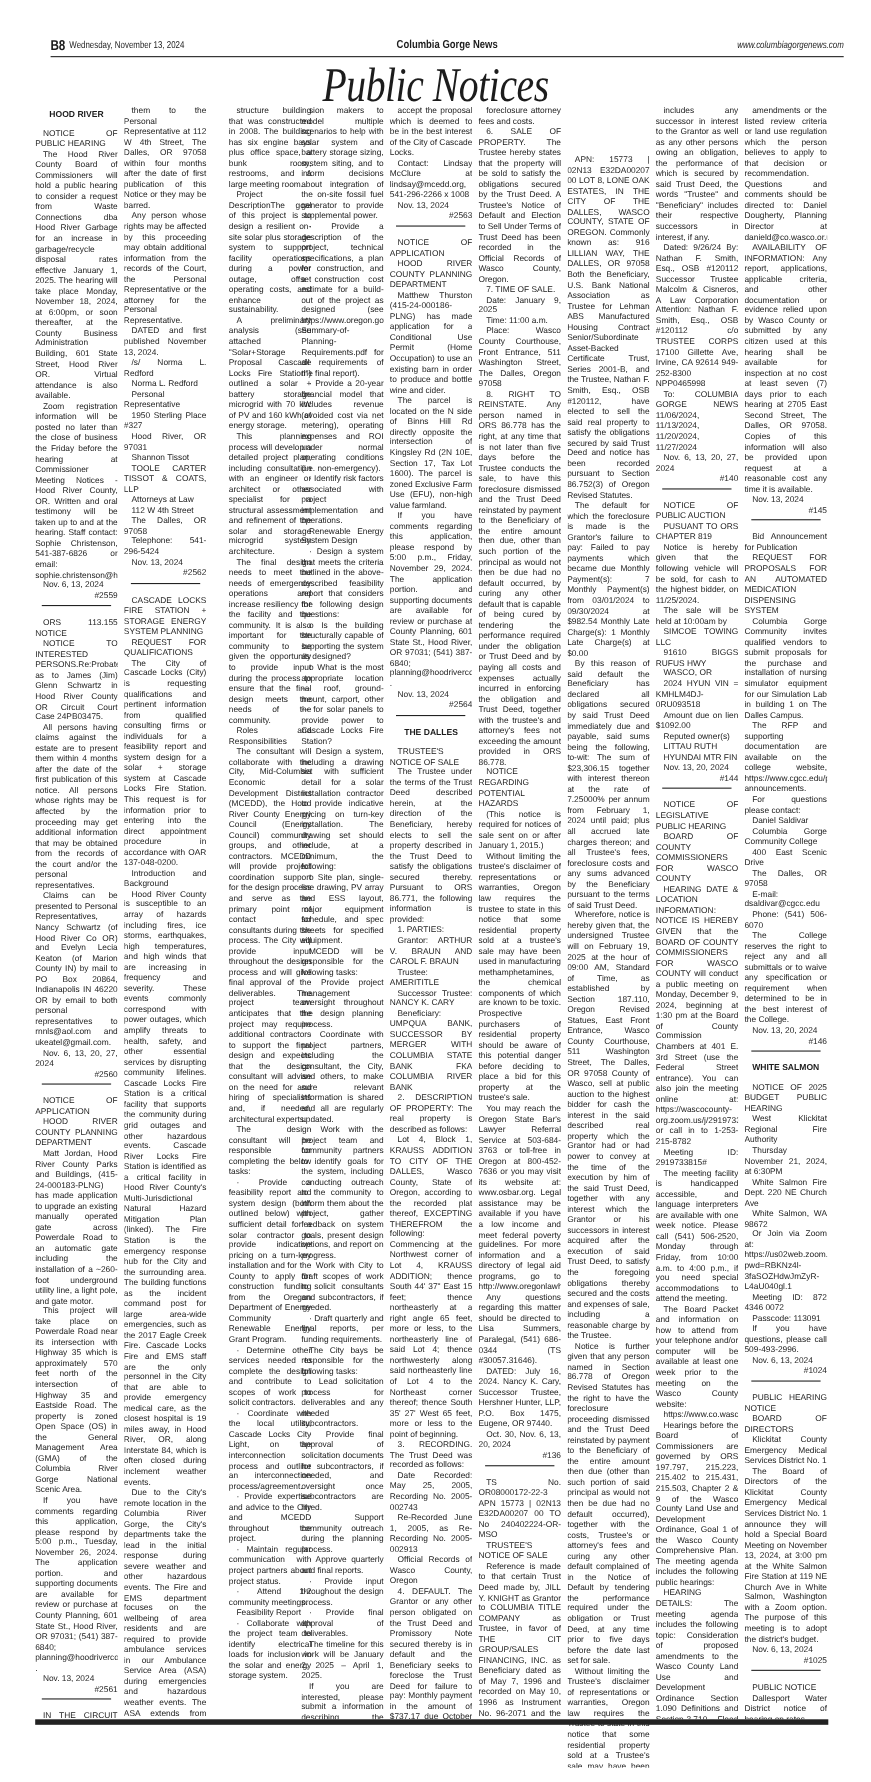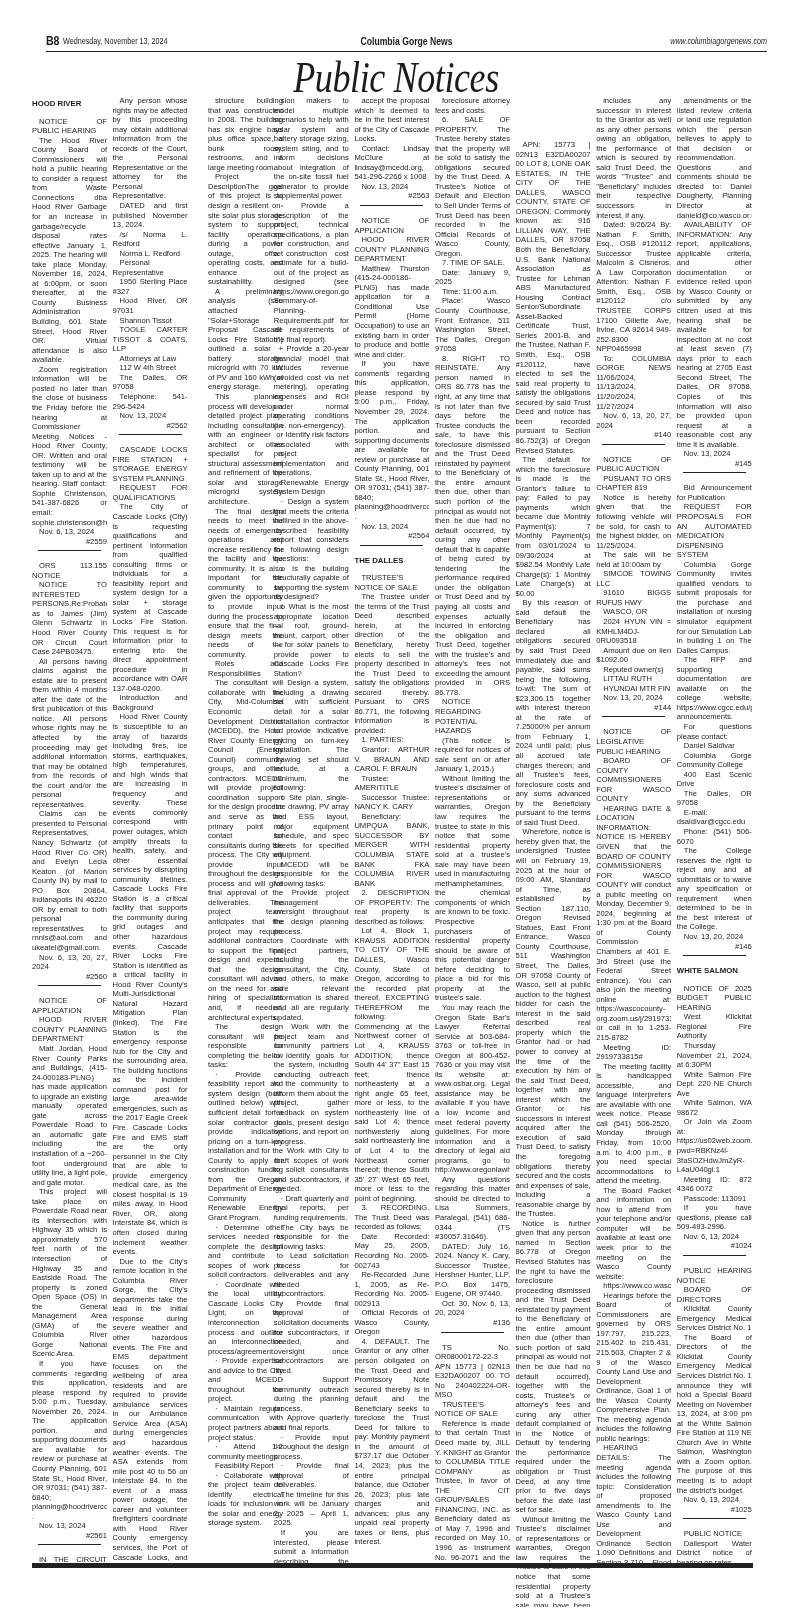--- a/index.html
+++ b/index.html
@@ -14,21 +14,21 @@
                 font-size:10.5px; transform:scaleX(0.82); }
   .site-url { position:absolute; right:0; top:6px; font-size:9px; font-style:italic;
               transform:scaleX(0.8); transform-origin:right; }
   .section-title { position:absolute; left:0; right:0; top:53px; text-align:center;
                    font-family:"Liberation Serif", serif; font-style:italic; font-size:44px;
                    letter-spacing:-0.5px; transform:scaleX(0.82); line-height:50px; }
   .columns { position:absolute; left:32px; top:96px; width:721px; height:1467px; }
   .col { position:absolute; top:0; width:75px; height:1467px; overflow:hidden;
          font-size:7.6px; line-height:9.55px; text-align:justify; hyphens:auto; }
   .col p { margin:0; text-indent:7px; }
-  .col .region { font-weight:bold; text-indent:0; font-size:7.8px; margin:3px 0 8px; }
+  .col .region { font-weight:bold; text-align:center; text-indent:0; font-size:7.8px; margin:3px 0 8px; }
   .col .num { text-align:right; text-indent:0; }
   .col .rule { border-top:1.3px solid #222; margin:4px 6px 10px; }
   .footer-bar { position:absolute; left:32px; top:1563px; width:721px; height:5px; background:#222; }
 </style>
 </head>
 <body>
 
 <div class="masthead">
   <span class="page-num">B8</span>
   <span class="pub-date">Wednesday, November 13, 2024</span>
@@ -58,20 +58,21 @@
       <p>HOOD RIVER COUNTY PLANNING DEPARTMENT</p>
       <p>Matt Jordan, Hood River County Parks and Buildings, (415-24-000183-PLNG) has made application to upgrade an existing manually operated gate across Powerdale Road to an automatic gate including the installation of a ~260-foot underground utility line, a light pole, and gate motor.</p>
       <p>This project will take place on Powerdale Road near its intersection with Highway 35 which is approximately 570 feet north of the intersection of Highway 35 and Eastside Road. The property is zoned Open Space (OS) in the General Management Area (GMA) of the Columbia River Gorge National Scenic Area.</p>
       <p>If you have comments regarding this application, please respond by 5:00 p.m., Tuesday, November 26, 2024. The application portion. and supporting documents are available for review or purchase at County Planning, 601 State St., Hood River, OR 97031; (541) 387-6840; planning@hoodrivercounty.gov .</p>
       <p>Nov. 13, 2024</p>
       <p class="num">#2561</p>
       <div class="rule"></div>
       <p>IN THE CIRCUIT COURT OF THE STATE OF OREGON FOR HOOD RIVER COUNTY</p>
     </div>
     <div class="col" style="left: 80.6px;">
+      <p>them to the Personal Representative at 112 W 4th Street, The Dalles, OR 97058 within four months after the date of first publication of this Notice or they may be barred.</p>
       <p>Any person whose rights may be affected by this proceeding may obtain additional information from the records of the Court, the Personal Representative or the attorney for the Personal Representative.</p>
       <p>DATED and first published November 13, 2024.</p>
       <p>/s/ Norma L. Redford</p>
       <p>Norma L. Redford</p>
       <p>Personal Representative</p>
       <p>1950 Sterling Place #327</p>
       <p>Hood River, OR 97031</p>
       <p>Shannon Tissot</p>
       <p>TOOLE CARTER TISSOT &amp; COATS, LLP</p>
       <p>Attorneys at Law</p>
@@ -135,20 +136,21 @@
     </div>
     <div class="col" style="left: 322.4px;">
       <p>accept the proposal which is deemed to be in the best interest of the City of Cascade Locks.</p>
       <p>Contact: Lindsay McClure at lindsay@mcedd.org, 541-296-2266 x 1008</p>
       <p>Nov. 13, 2024</p>
       <p class="num">#2563</p>
       <div class="rule"></div>
       <p>NOTICE OF APPLICATION</p>
       <p>HOOD RIVER COUNTY PLANNING DEPARTMENT</p>
       <p>Matthew Thurston (415-24-000186-PLNG) has made application for a Conditional Use Permit (Home Occupation) to use an existing barn in order to produce and bottle wine and cider.</p>
+      <p>The parcel is located on the N side of Binns Hill Rd directly opposite the intersection of Kingsley Rd (2N 10E, Section 17, Tax Lot 1600). The parcel is zoned Exclusive Farm Use (EFU), non-high value farmland.</p>
       <p>If you have comments regarding this application, please respond by 5:00 p.m., Friday, November 29, 2024. The application portion. and supporting documents are available for review or purchase at County Planning, 601 State St., Hood River, OR 97031; (541) 387-6840; planning@hoodrivercounty.gov .</p>
       <p>Nov. 13, 2024</p>
       <p class="num">#2564</p>
       <div class="rule"></div>
       <p class="region">THE DALLES</p>
       <p>TRUSTEE'S NOTICE OF SALE</p>
       <p>The Trustee under the terms of the Trust Deed described herein, at the direction of the Beneficiary, hereby elects to sell the property described in the Trust Deed to satisfy the obligations secured thereby. Pursuant to ORS 86.771, the following information is provided:</p>
       <p>1. PARTIES:</p>
       <p>Grantor: ARTHUR V. BRAUN AND CAROL F. BRAUN</p>
       <p>Trustee: AMERITITLE</p>

